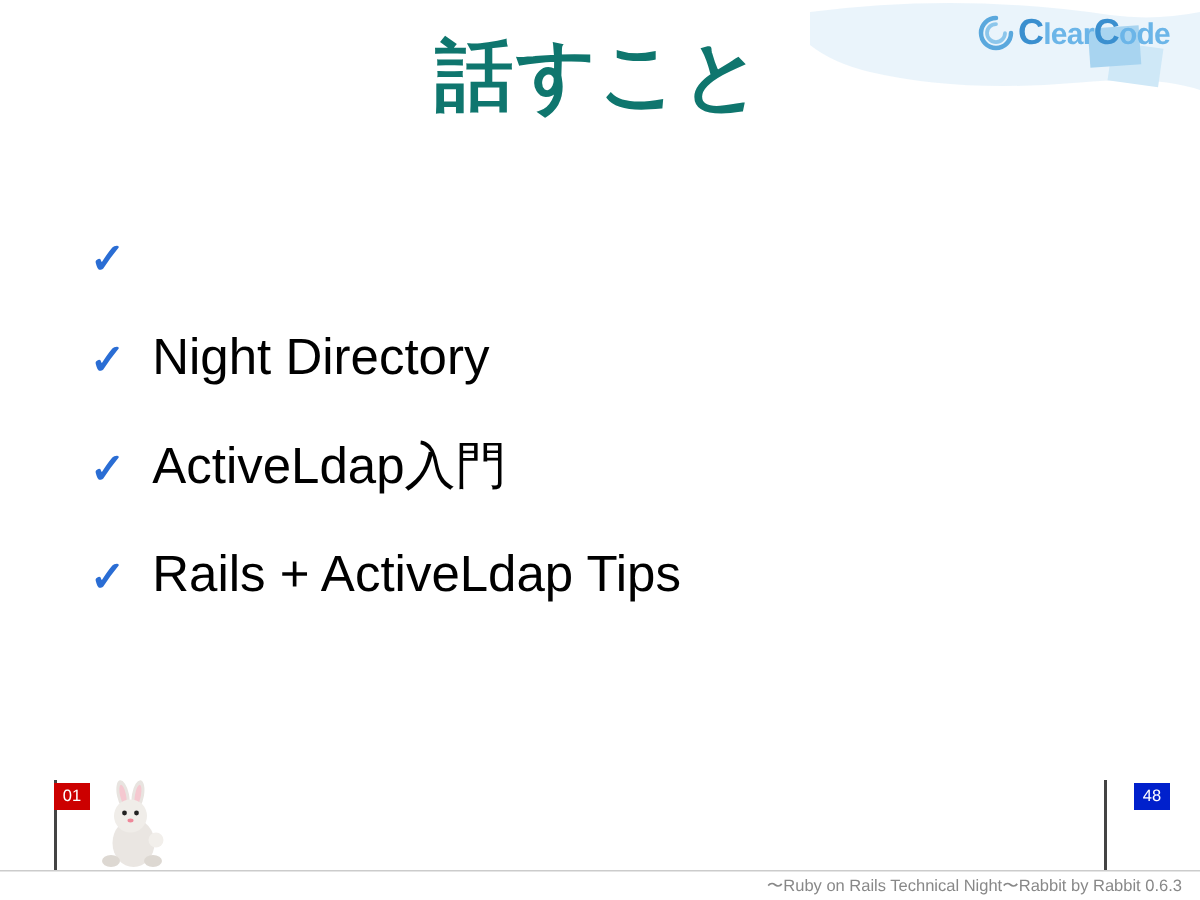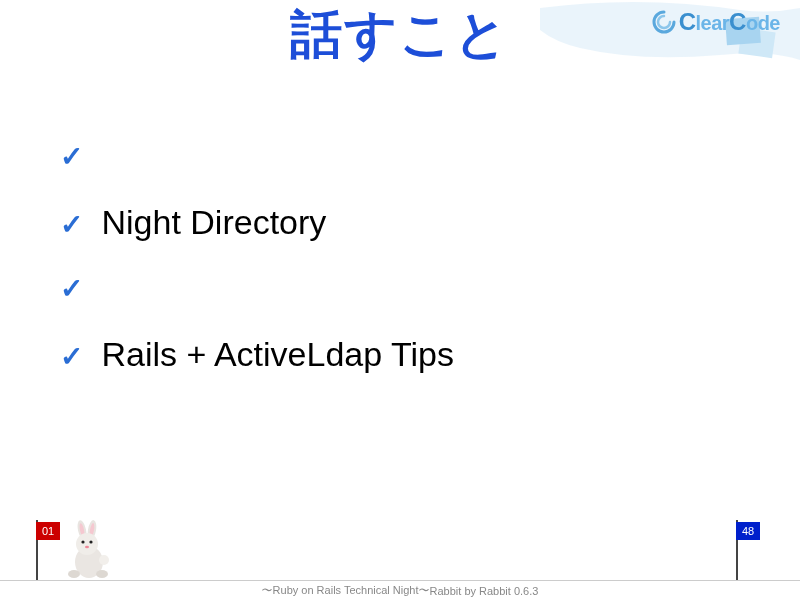--- a/index.html
+++ b/index.html
@@ -29,22 +29,22 @@
     top: 0;
     right: 0;
     width: 260px;
     height: 60px;
     z-index: 5;
   }
   .title {
     text-align: center;
     font-size: 52px;
     font-weight: bold;
-    padding-top: 0;
-    color: #1d4ed8;
+    padding-top: 16px;
+    color: #0f766e;
     letter-spacing: 2px;
   }
   .bullets {
     margin-top: 70px;
     margin-left: 60px;
     list-style: none;
   }
   .bullets li {
     font-size: 34px;
     color: #000;
@@ -58,21 +58,21 @@
     margin-right: 18px;
     font-weight: bold;
   }
   .footer {
     position: absolute;
     bottom: 0;
     left: 0;
     right: 0;
     height: 20px;
     display: flex;
-    justify-content: center;
+    justify-content: flex-end;
     align-items: center;
     padding: 0 12px;
     font-size: 11px;
     color: #888;
     border-top: 1px solid #ccc;
     background: #fff;
   }
   .rabbit-area {
     position: absolute;
     bottom: 20px;
@@ -100,21 +100,21 @@
     left: 0;
     width: 24px;
     height: 18px;
     color: white;
     font-size: 11px;
     font-family: sans-serif;
     text-align: center;
     line-height: 18px;
   }
   .flag-left .flag-num { background: #cc0000; }
-  .flag-right .flag-num { background: #0020cc; }
+  .flag-right .flag-num { background: #0020cc; margin-left: 20px; }
   .flag-pole {
     position: absolute;
     top: 0;
     left: 0;
     width: 2px;
     height: 60px;
     background: #444;
   }
   .rabbit {
     position: absolute;
@@ -167,20 +167,21 @@
   <ul class="bullets">
     <li>
       <span class="check">✓</span>
     </li>
     <li>
       <span class="check">✓</span>
       <span>Night Directory</span>
     </li>
     <li>
       <span class="check">✓</span>
+      <span>ActiveLdap入門</span>
     </li>
     <li>
       <span class="check">✓</span>
       <span>Rails + ActiveLdap Tips</span>
     </li>
   </ul>
 
   <div class="rabbit-area">
     <div class="flag-left">
       <div class="flag-pole"></div>

